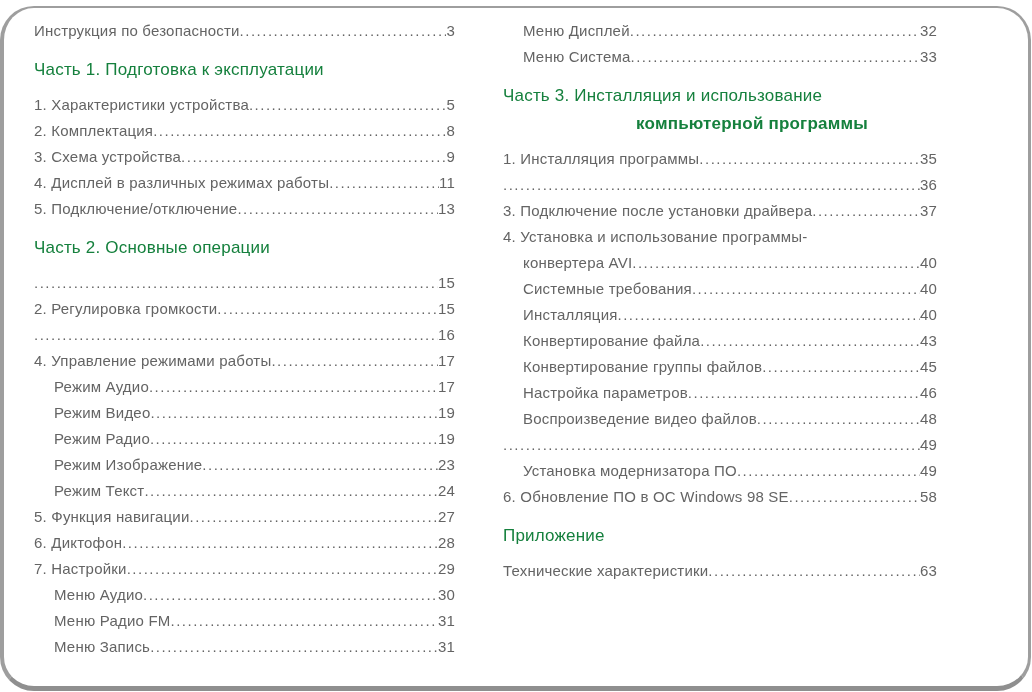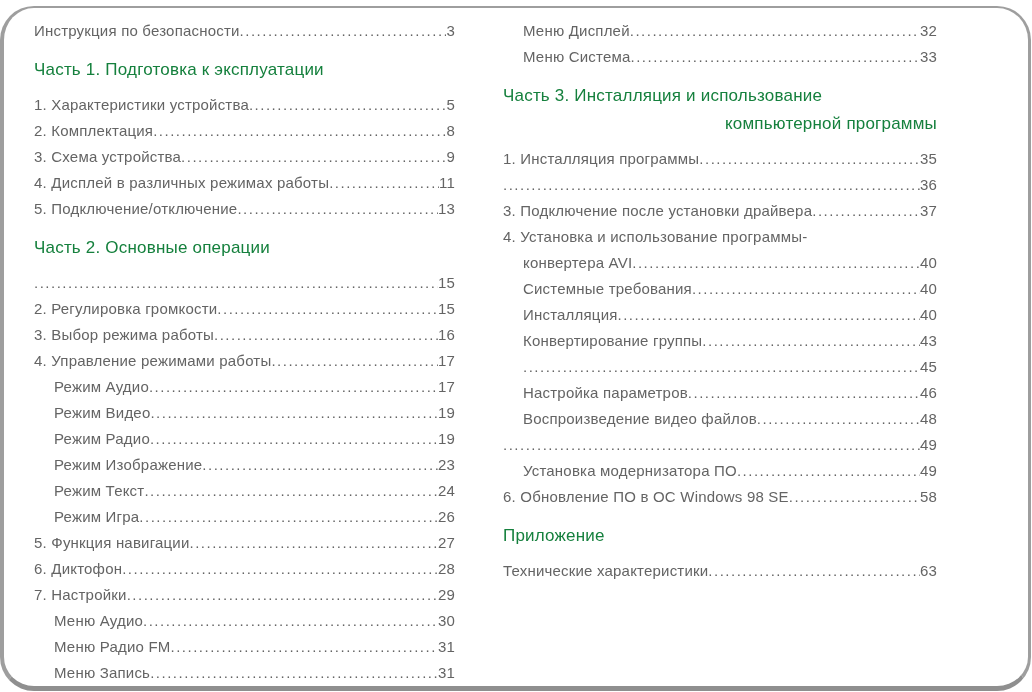--- a/index.html
+++ b/index.html
@@ -66,23 +66,24 @@
 
   .section-heading {
     font-size: 17px;
     line-height: 28px;
     letter-spacing: 0.2px;
     color: #15803d;
     margin: 12px 0 8px 0;
   }
   .heading-line { white-space: nowrap; }
   .heading-line-cont {
-    text-align: right;
+    text-align: center;
     padding-left: 64px;
     white-space: nowrap;
+    font-weight: bold;
   }
 </style>
 </head>
 <body>
 
 <div class="page-card">
   <div class="toc">
     <div class="col col-left">
         <div class="toc-row">
           <span class="toc-label">Инструкция по безопасности</span>
@@ -123,21 +124,20 @@
         <div class="toc-row">
           <span class="toc-dots"></span>
           <span class="toc-page">15</span>
         </div>
         <div class="toc-row">
           <span class="toc-label">2. Регулировка громкости</span>
           <span class="toc-dots"></span>
           <span class="toc-page">15</span>
         </div>
         <div class="toc-row">
-          <span class="toc-label">3. Выбор режима работы</span>
           <span class="toc-dots"></span>
           <span class="toc-page">16</span>
         </div>
         <div class="toc-row">
           <span class="toc-label">4. Управление режимами работы</span>
           <span class="toc-dots"></span>
           <span class="toc-page">17</span>
         </div>
         <div class="toc-row indent">
           <span class="toc-label">Режим Аудио</span>
@@ -156,25 +156,20 @@
         </div>
         <div class="toc-row indent">
           <span class="toc-label">Режим Изображение</span>
           <span class="toc-dots"></span>
           <span class="toc-page">23</span>
         </div>
         <div class="toc-row indent">
           <span class="toc-label">Режим Текст</span>
           <span class="toc-dots"></span>
           <span class="toc-page">24</span>
-        </div>
-        <div class="toc-row indent">
-          <span class="toc-label">Режим Игра</span>
-          <span class="toc-dots"></span>
-          <span class="toc-page">26</span>
         </div>
         <div class="toc-row">
           <span class="toc-label">5. Функция навигации</span>
           <span class="toc-dots"></span>
           <span class="toc-page">27</span>
         </div>
         <div class="toc-row">
           <span class="toc-label">6. Диктофон</span>
           <span class="toc-dots"></span>
           <span class="toc-page">28</span>
@@ -241,25 +236,26 @@
           <span class="toc-label">Системные требования</span>
           <span class="toc-dots"></span>
           <span class="toc-page">40</span>
         </div>
         <div class="toc-row indent">
           <span class="toc-label">Инсталляция</span>
           <span class="toc-dots"></span>
           <span class="toc-page">40</span>
         </div>
         <div class="toc-row indent">
-          <span class="toc-label">Конвертирование группы</span>
+          <span class="toc-label">Конвертирование файла</span>
           <span class="toc-dots"></span>
           <span class="toc-page">43</span>
         </div>
         <div class="toc-row indent">
+          <span class="toc-label">Конвертирование группы файлов</span>
           <span class="toc-dots"></span>
           <span class="toc-page">45</span>
         </div>
         <div class="toc-row indent">
           <span class="toc-label">Настройка параметров</span>
           <span class="toc-dots"></span>
           <span class="toc-page">46</span>
         </div>
         <div class="toc-row indent">
           <span class="toc-label">Воспроизведение видео файлов</span>

